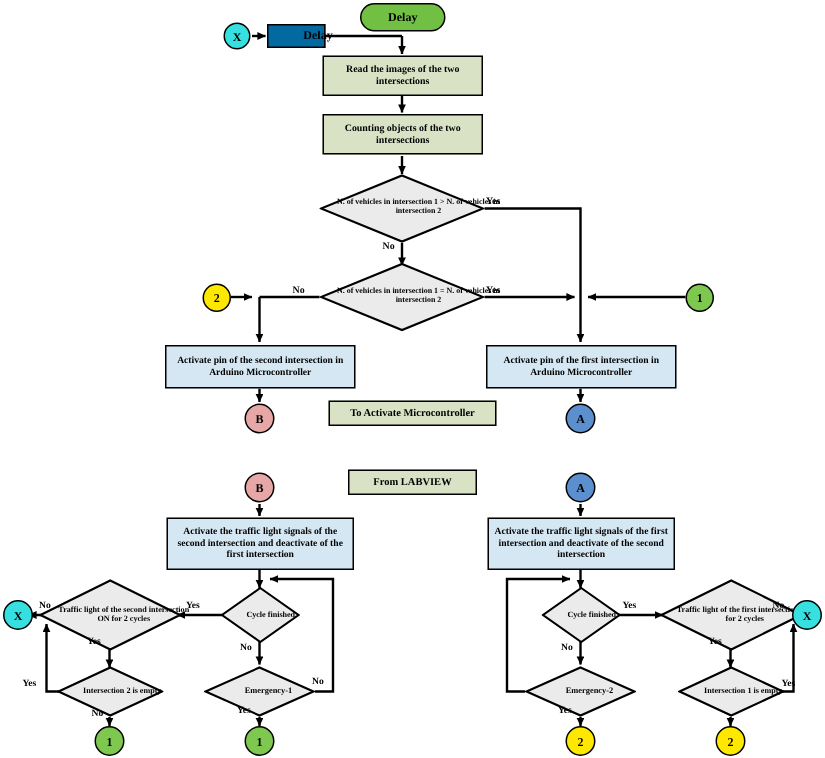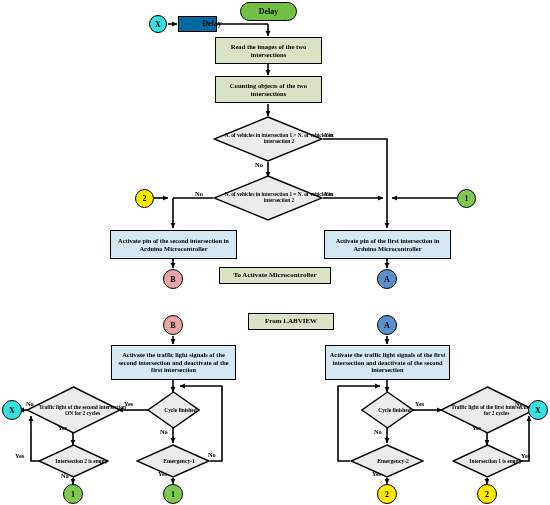--- a/index.html
+++ b/index.html
@@ -155,21 +155,21 @@
   <div class="node proc blue" style="left:110px;top:230px;width:127px;height:29px;font-size:6.4px;">Activate pin of the second intersection in Arduino Microcontroller</div>
 
   <div class="node proc blue" style="left:324px;top:230px;width:127px;height:29px;font-size:6.4px;">Activate pin of the first intersection in Arduino Microcontroller</div>
 
   <div class="node conn pink" style="left:163px;top:269px;width:20px;height:20px;font-size:8px;">B</div>
 
   <div class="node conn blueC" style="left:377px;top:269px;width:20px;height:20px;font-size:8px;">A</div>
 
   <div class="node proc green" style="left:219px;top:267px;width:112px;height:17px;font-size:7px;">To Activate Microcontroller</div>
 
-  <div class="node proc green" style="left:248px;top:313px;width:86px;height:17px;font-size:7px;">From LABVIEW</div>
+  <div class="node proc green" style="left:232px;top:313px;width:86px;height:17px;font-size:7px;">From LABVIEW</div>
 
   <div class="node conn pink" style="left:163px;top:315px;width:20px;height:20px;font-size:8px;">B</div>
 
   <div class="node conn blueC" style="left:377px;top:315px;width:20px;height:20px;font-size:8px;">A</div>
 
   <div class="node proc blue" style="left:111px;top:345px;width:125px;height:35px;font-size:6.4px;">Activate the traffic light signals of the second intersection and deactivate of the first intersection</div>
 
   <div class="node proc blue" style="left:325px;top:345px;width:125px;height:35px;font-size:6.4px;">Activate the traffic light signals of the first intersection and deactivate of the second intersection</div>
 
   <div class="diamond" style="left:147px;top:391px;width:53px;height:38px;">

